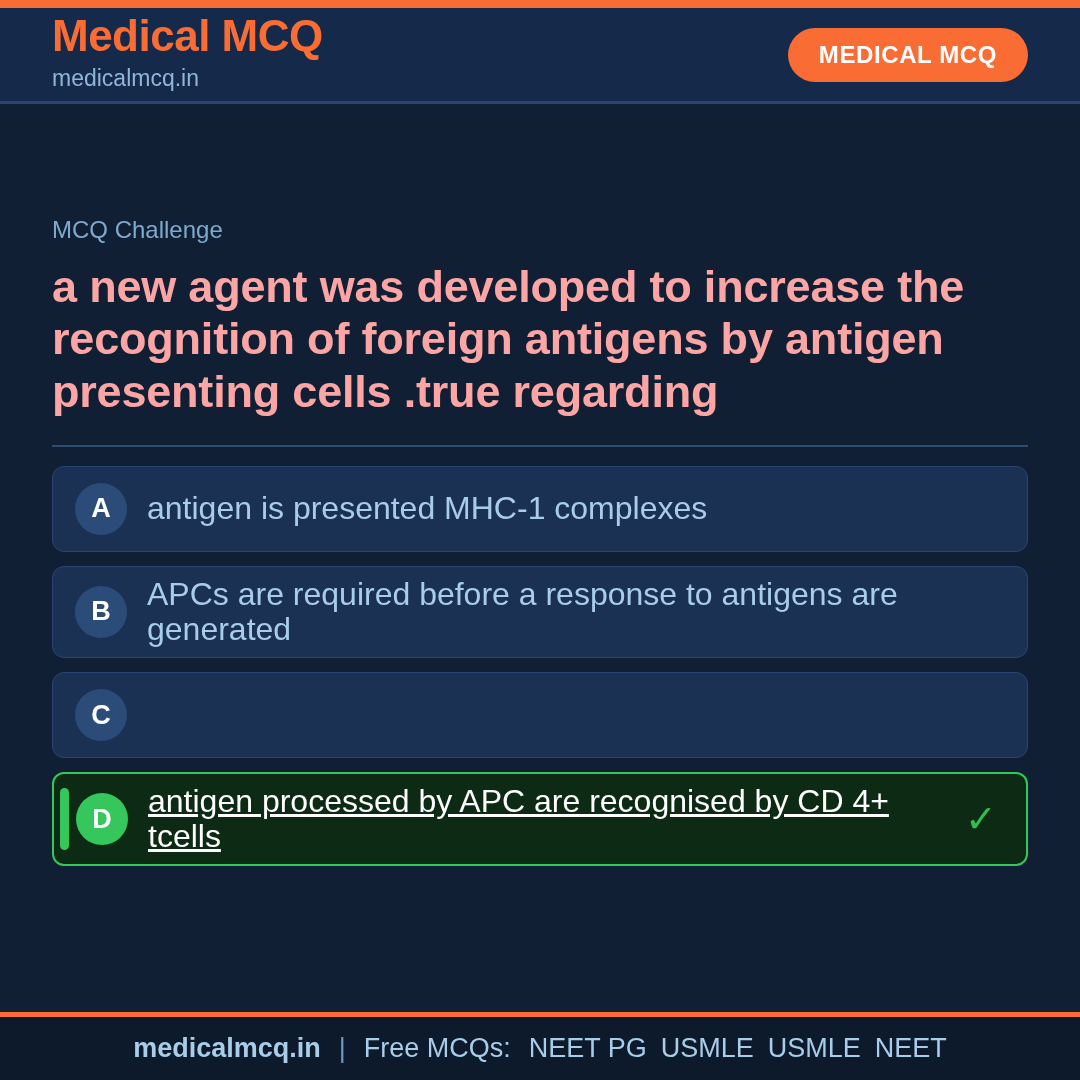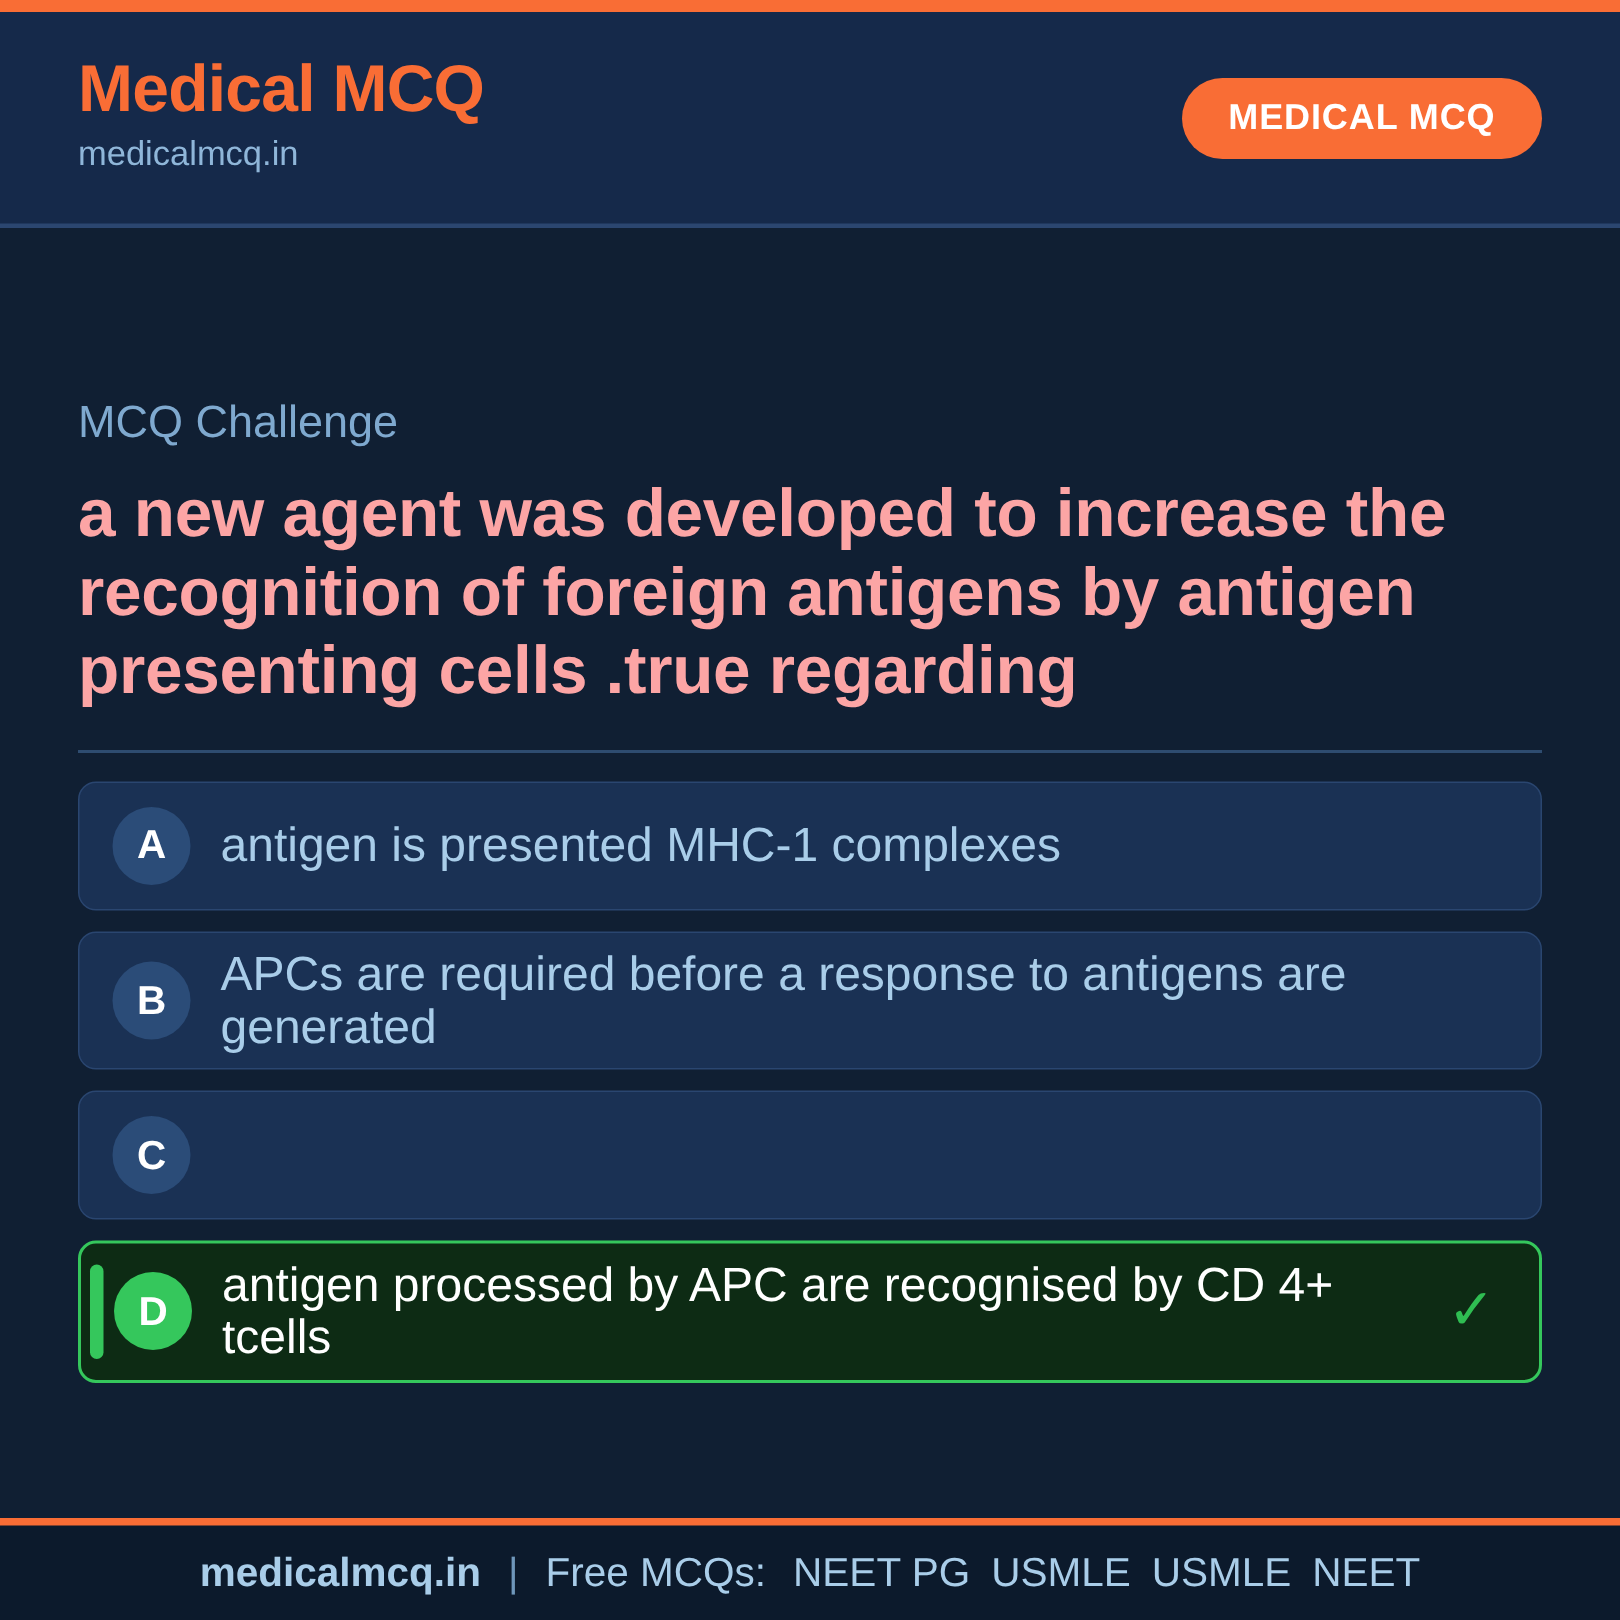--- a/index.html
+++ b/index.html
@@ -24,21 +24,21 @@
   .top-accent {
     height:8px;
     width:100%;
     background:#f96d35;
     flex:0 0 auto;
   }
 
   
   .header {
     flex:0 0 auto;
-    height:144px;
+    height:96px;
     background:#15294a;
     border-bottom:3px solid #2b4670;
     display:flex;
     align-items:center;
     justify-content:space-between;
     padding:0 52px;
   }
   .brand-block { display:flex; flex-direction:column; justify-content:center; }
   .brand-title {
     font-size:44px;
@@ -66,21 +66,21 @@
 
   
   .main {
     flex:1 1 auto;
     padding:112px 52px 0 52px;
     display:flex;
     flex-direction:column;
   }
 
   .eyebrow {
-    font-size:30px;
+    font-size:24px;
     color:#7fa9cf;
     line-height:1.2;
     margin-bottom:16px;
   }
 
   .question {
     font-size:45px;
     font-weight:bold;
     color:#fca5a5;
     line-height:1.17;
@@ -148,21 +148,21 @@
     position:absolute;
     left:6px; top:14px; bottom:14px;
     width:9px;
     border-radius:5px;
     background:#35c75c;
   }
   .option.correct .badge {
     background:#35c75c;
     color:#ffffff;
   }
-  .option.correct .otext { color:#ffffff; }
+  .option.correct .otext { color:#ffffff;text-decoration:underline; }
   .option.correct .tick { visibility:visible; }
 
   
   .footer {
     flex:0 0 auto;
     height:68px;
     background:#0c1a2c;
     border-top:5px solid #f96d35;
     display:flex;
     align-items:center;

